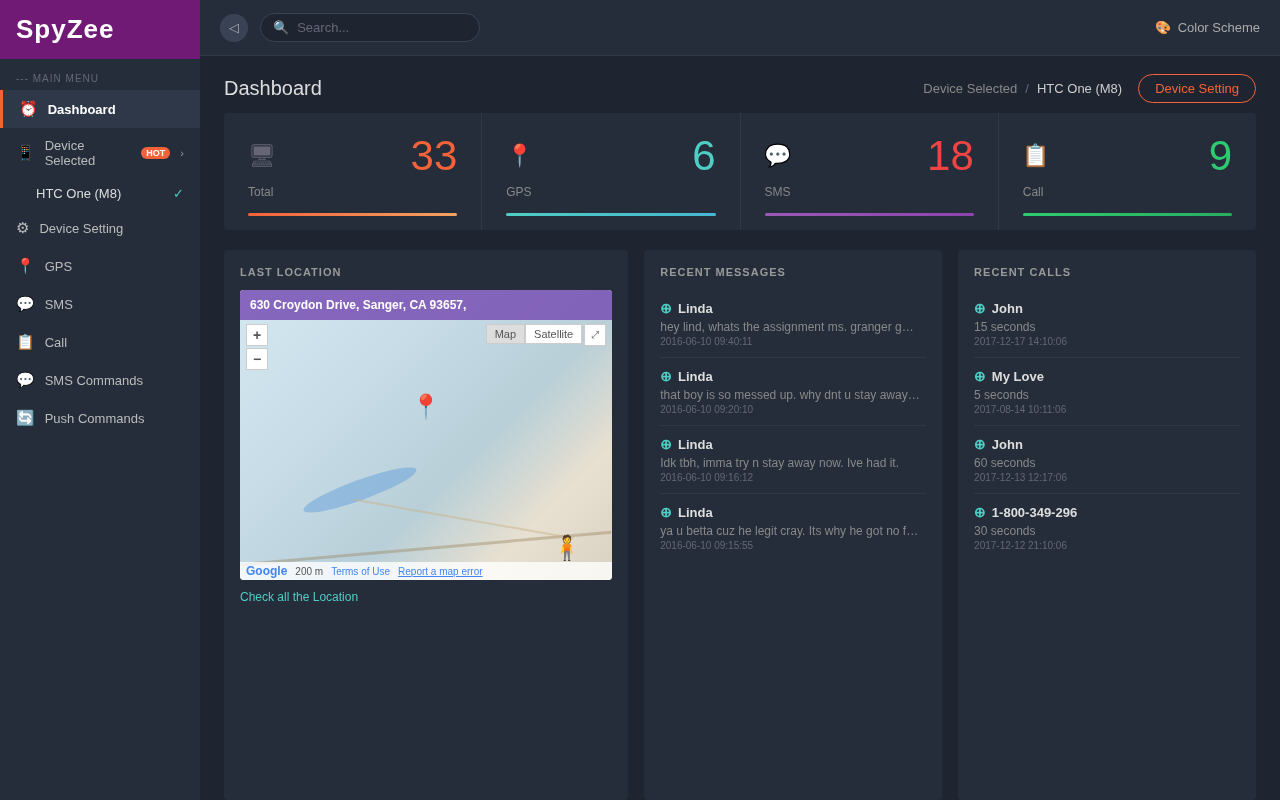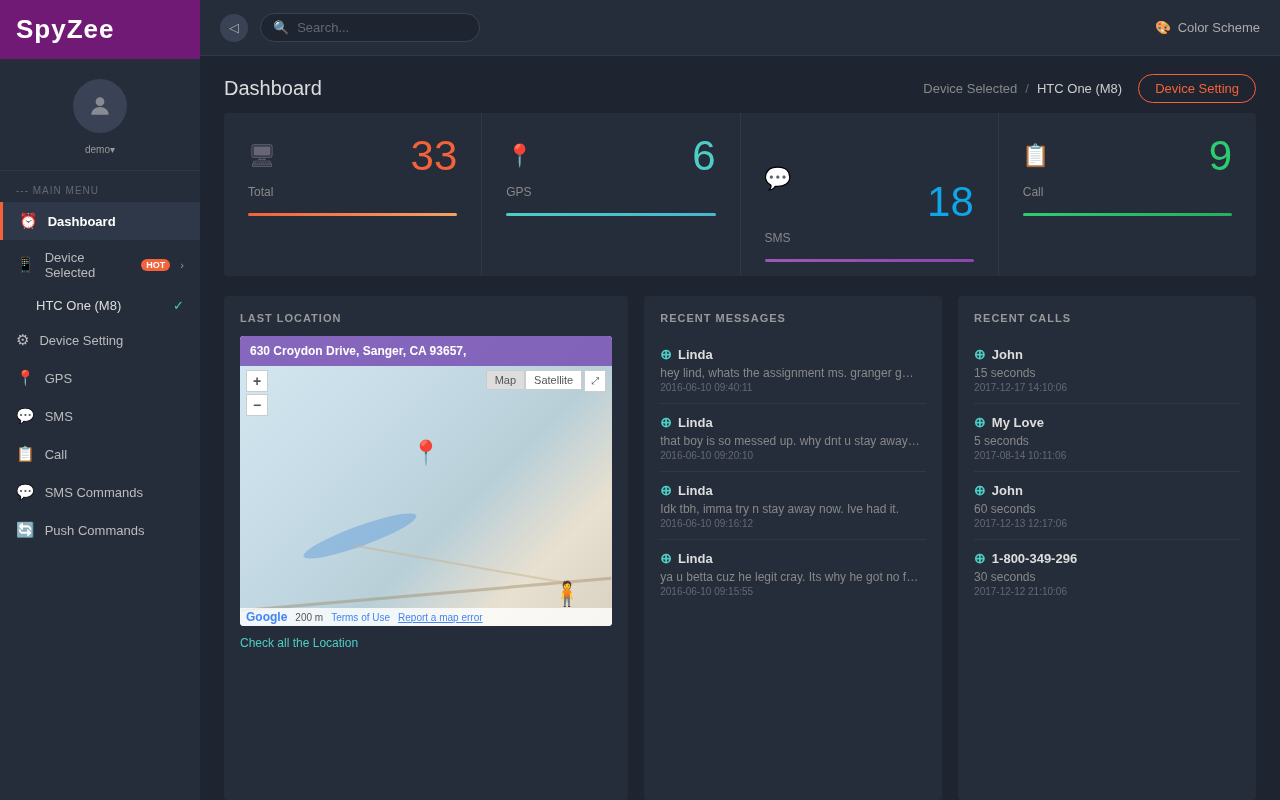--- a/index.html
+++ b/index.html
@@ -205,21 +205,21 @@
     .stat-icon { font-size: 22px; color: #667; }
     .stat-value { font-size: 42px; font-weight: 300; line-height: 1; }
     .stat-label { font-size: 12px; color: #888; margin-top: 2px; }
     .stat-bar {
       height: 3px;
       border-radius: 2px;
       margin-top: 8px;
     }
     .orange { color: #f4623a; }
     .teal { color: #4ecdc4; }
-    .purple { color: #0ea5e9; margin-top: 46px; }
+    .purple { color: #ef4444; }
     .green { color: #2ecc71; }
     .bar-orange { background: linear-gradient(to right, #f4623a, #f4a261); }
     .bar-teal { background: linear-gradient(to right, #4ecdc4, #45b7d1); }
     .bar-purple { background: linear-gradient(to right, #9b59b6, #8e44ad); }
     .bar-green { background: linear-gradient(to right, #2ecc71, #27ae60); }
 
     
     #panels {
       display: flex;
       margin: 0 24px;
@@ -443,31 +443,20 @@
       background: rgba(200,180,140,0.5);
       transform: rotate(10deg);
     }
   </style>
 </head>
 <body>
 
 <div id="sidebar">
   <div id="sidebar-logo">SpyZee</div>
 
-  <div id="sidebar-user">
-    <div class="avatar-circle">
-      <svg width="26" height="26" viewBox="0 0 24 24" fill="#aaa">
-        <circle cx="12" cy="8" r="4"></circle>
-        <path d="M4 20c0-4 3.6-7 8-7s8 3 8 7"></path>
-      </svg>
-    </div>
-    <div class="username">
-      <span>demo</span><span>▾</span>
-    </div>
-  </div>
 
   <div class="section-label">--- MAIN MENU</div>
 
   <div class="sidebar-item active">
     <span class="sidebar-icon">⏰</span>
     <span>Dashboard</span>
   </div>
 
   <div class="sidebar-item">
     <span class="sidebar-icon">📱</span>

